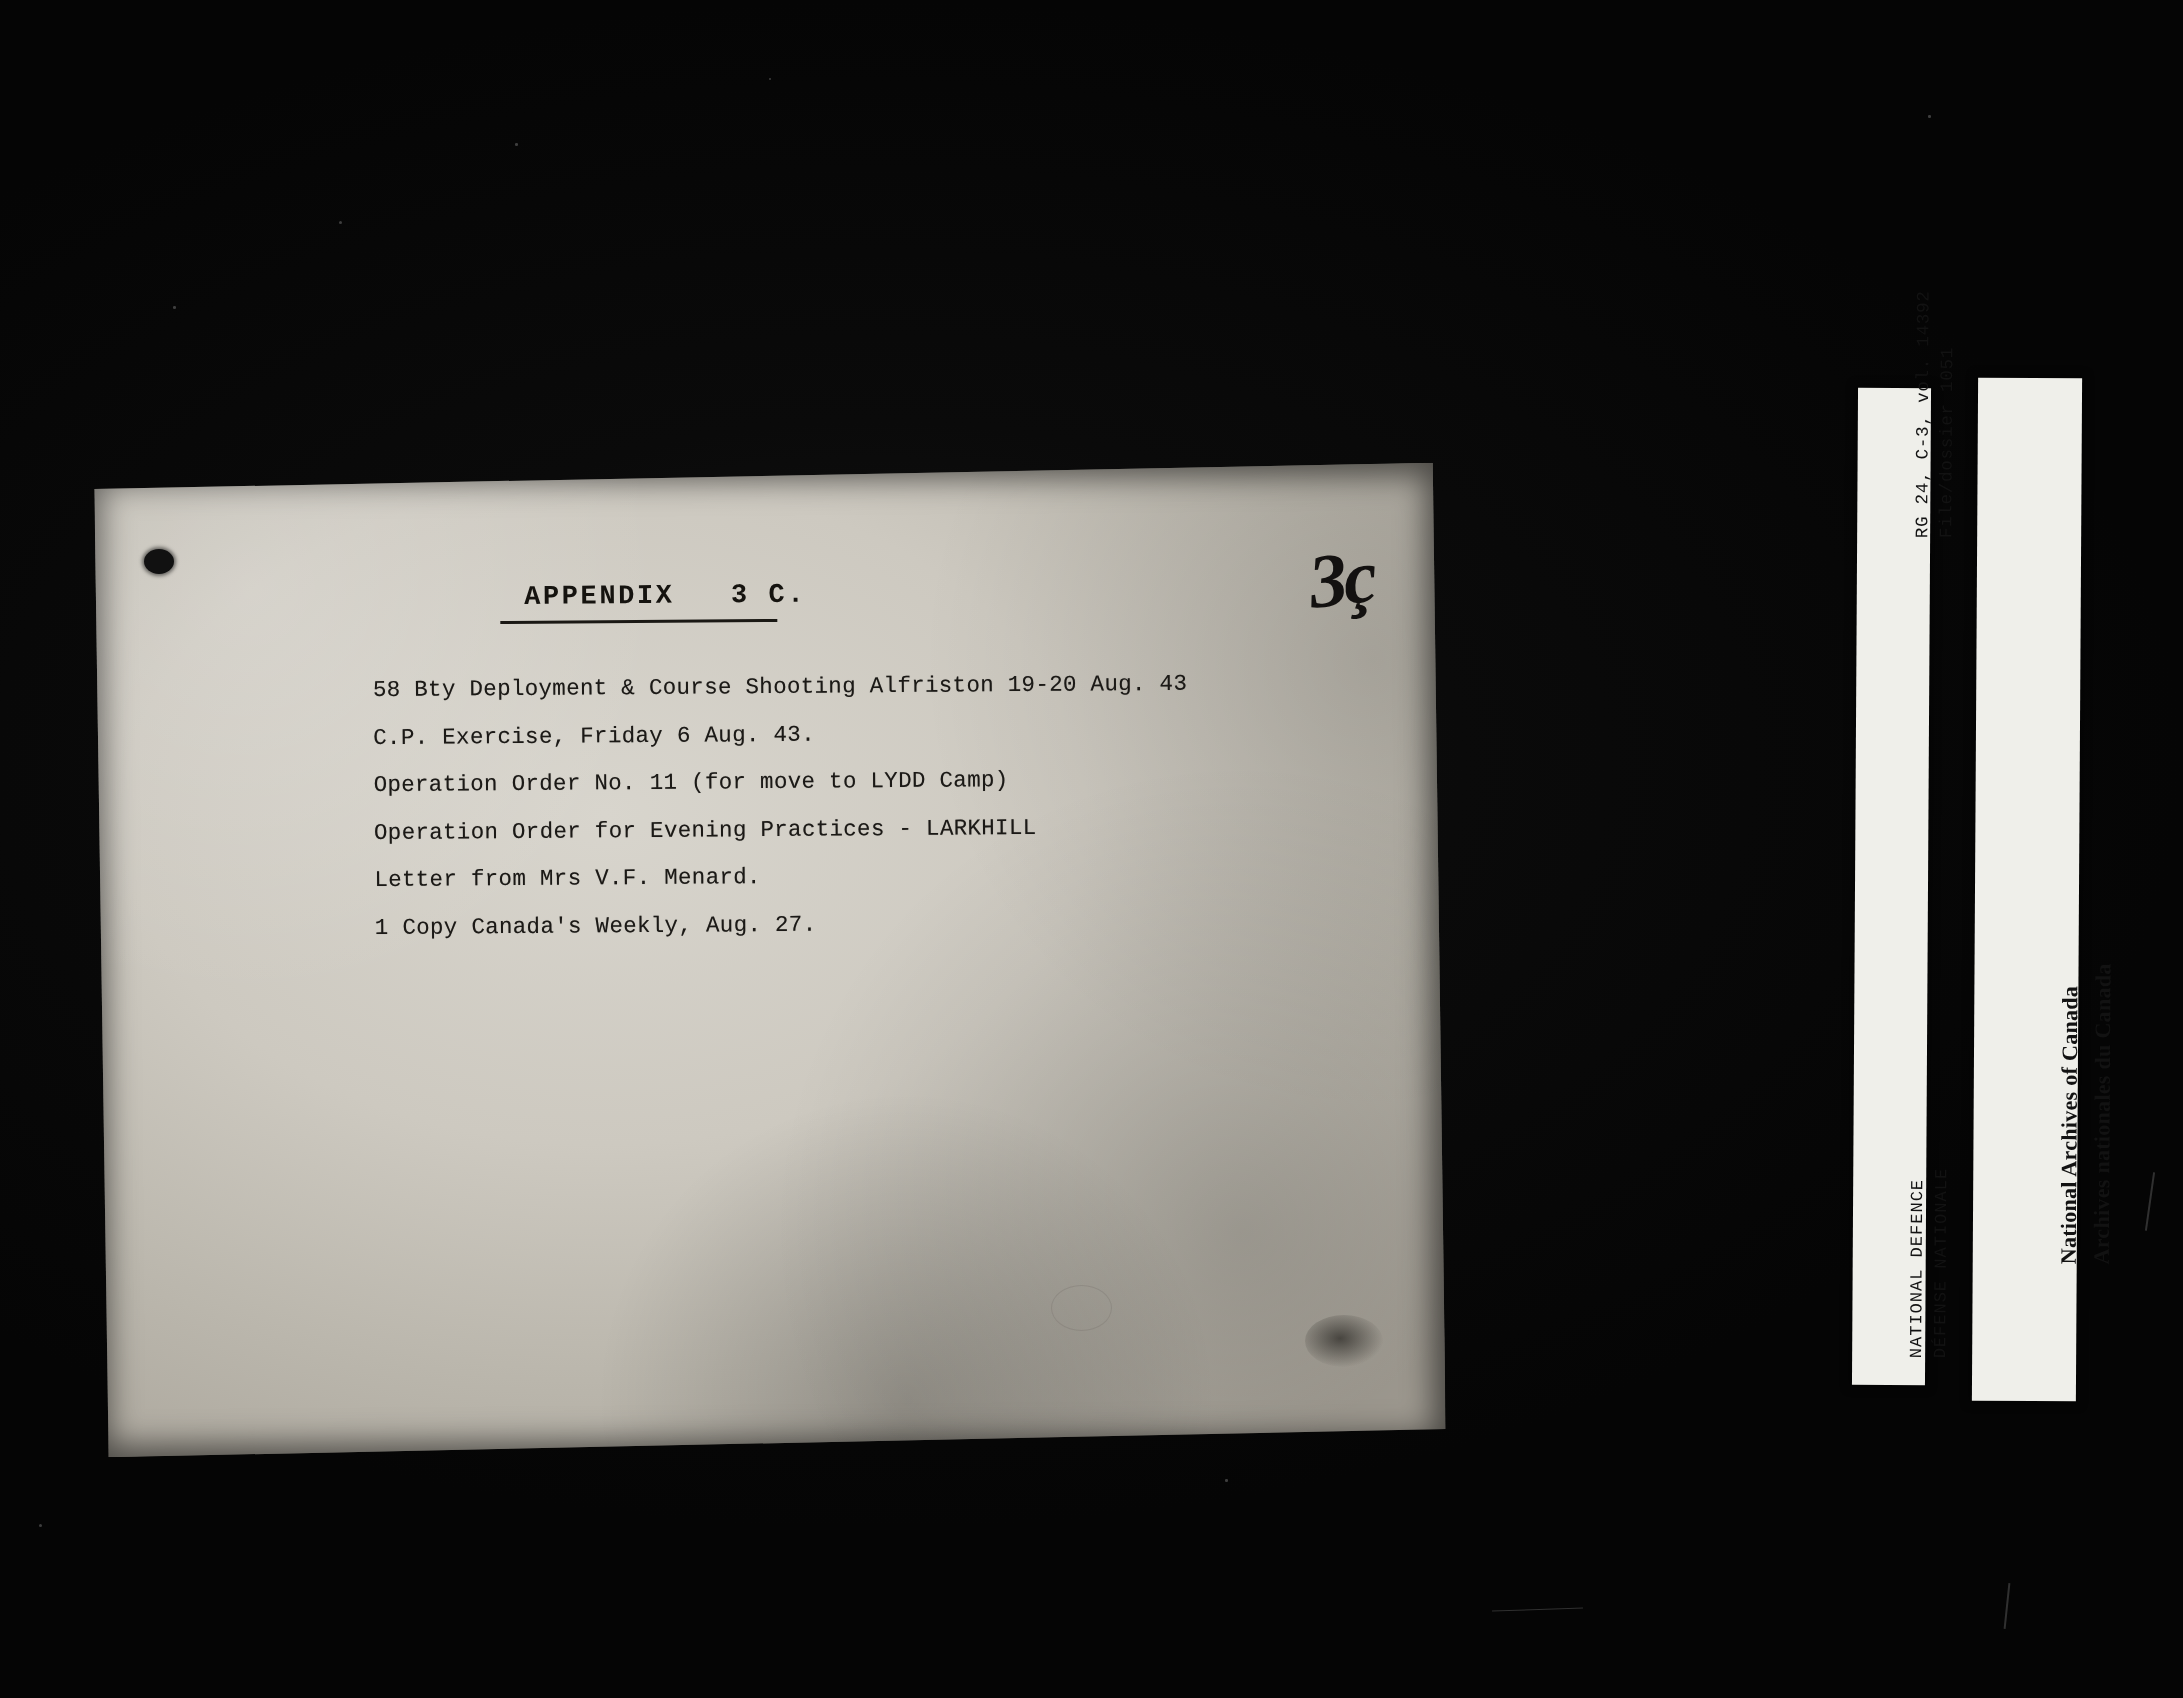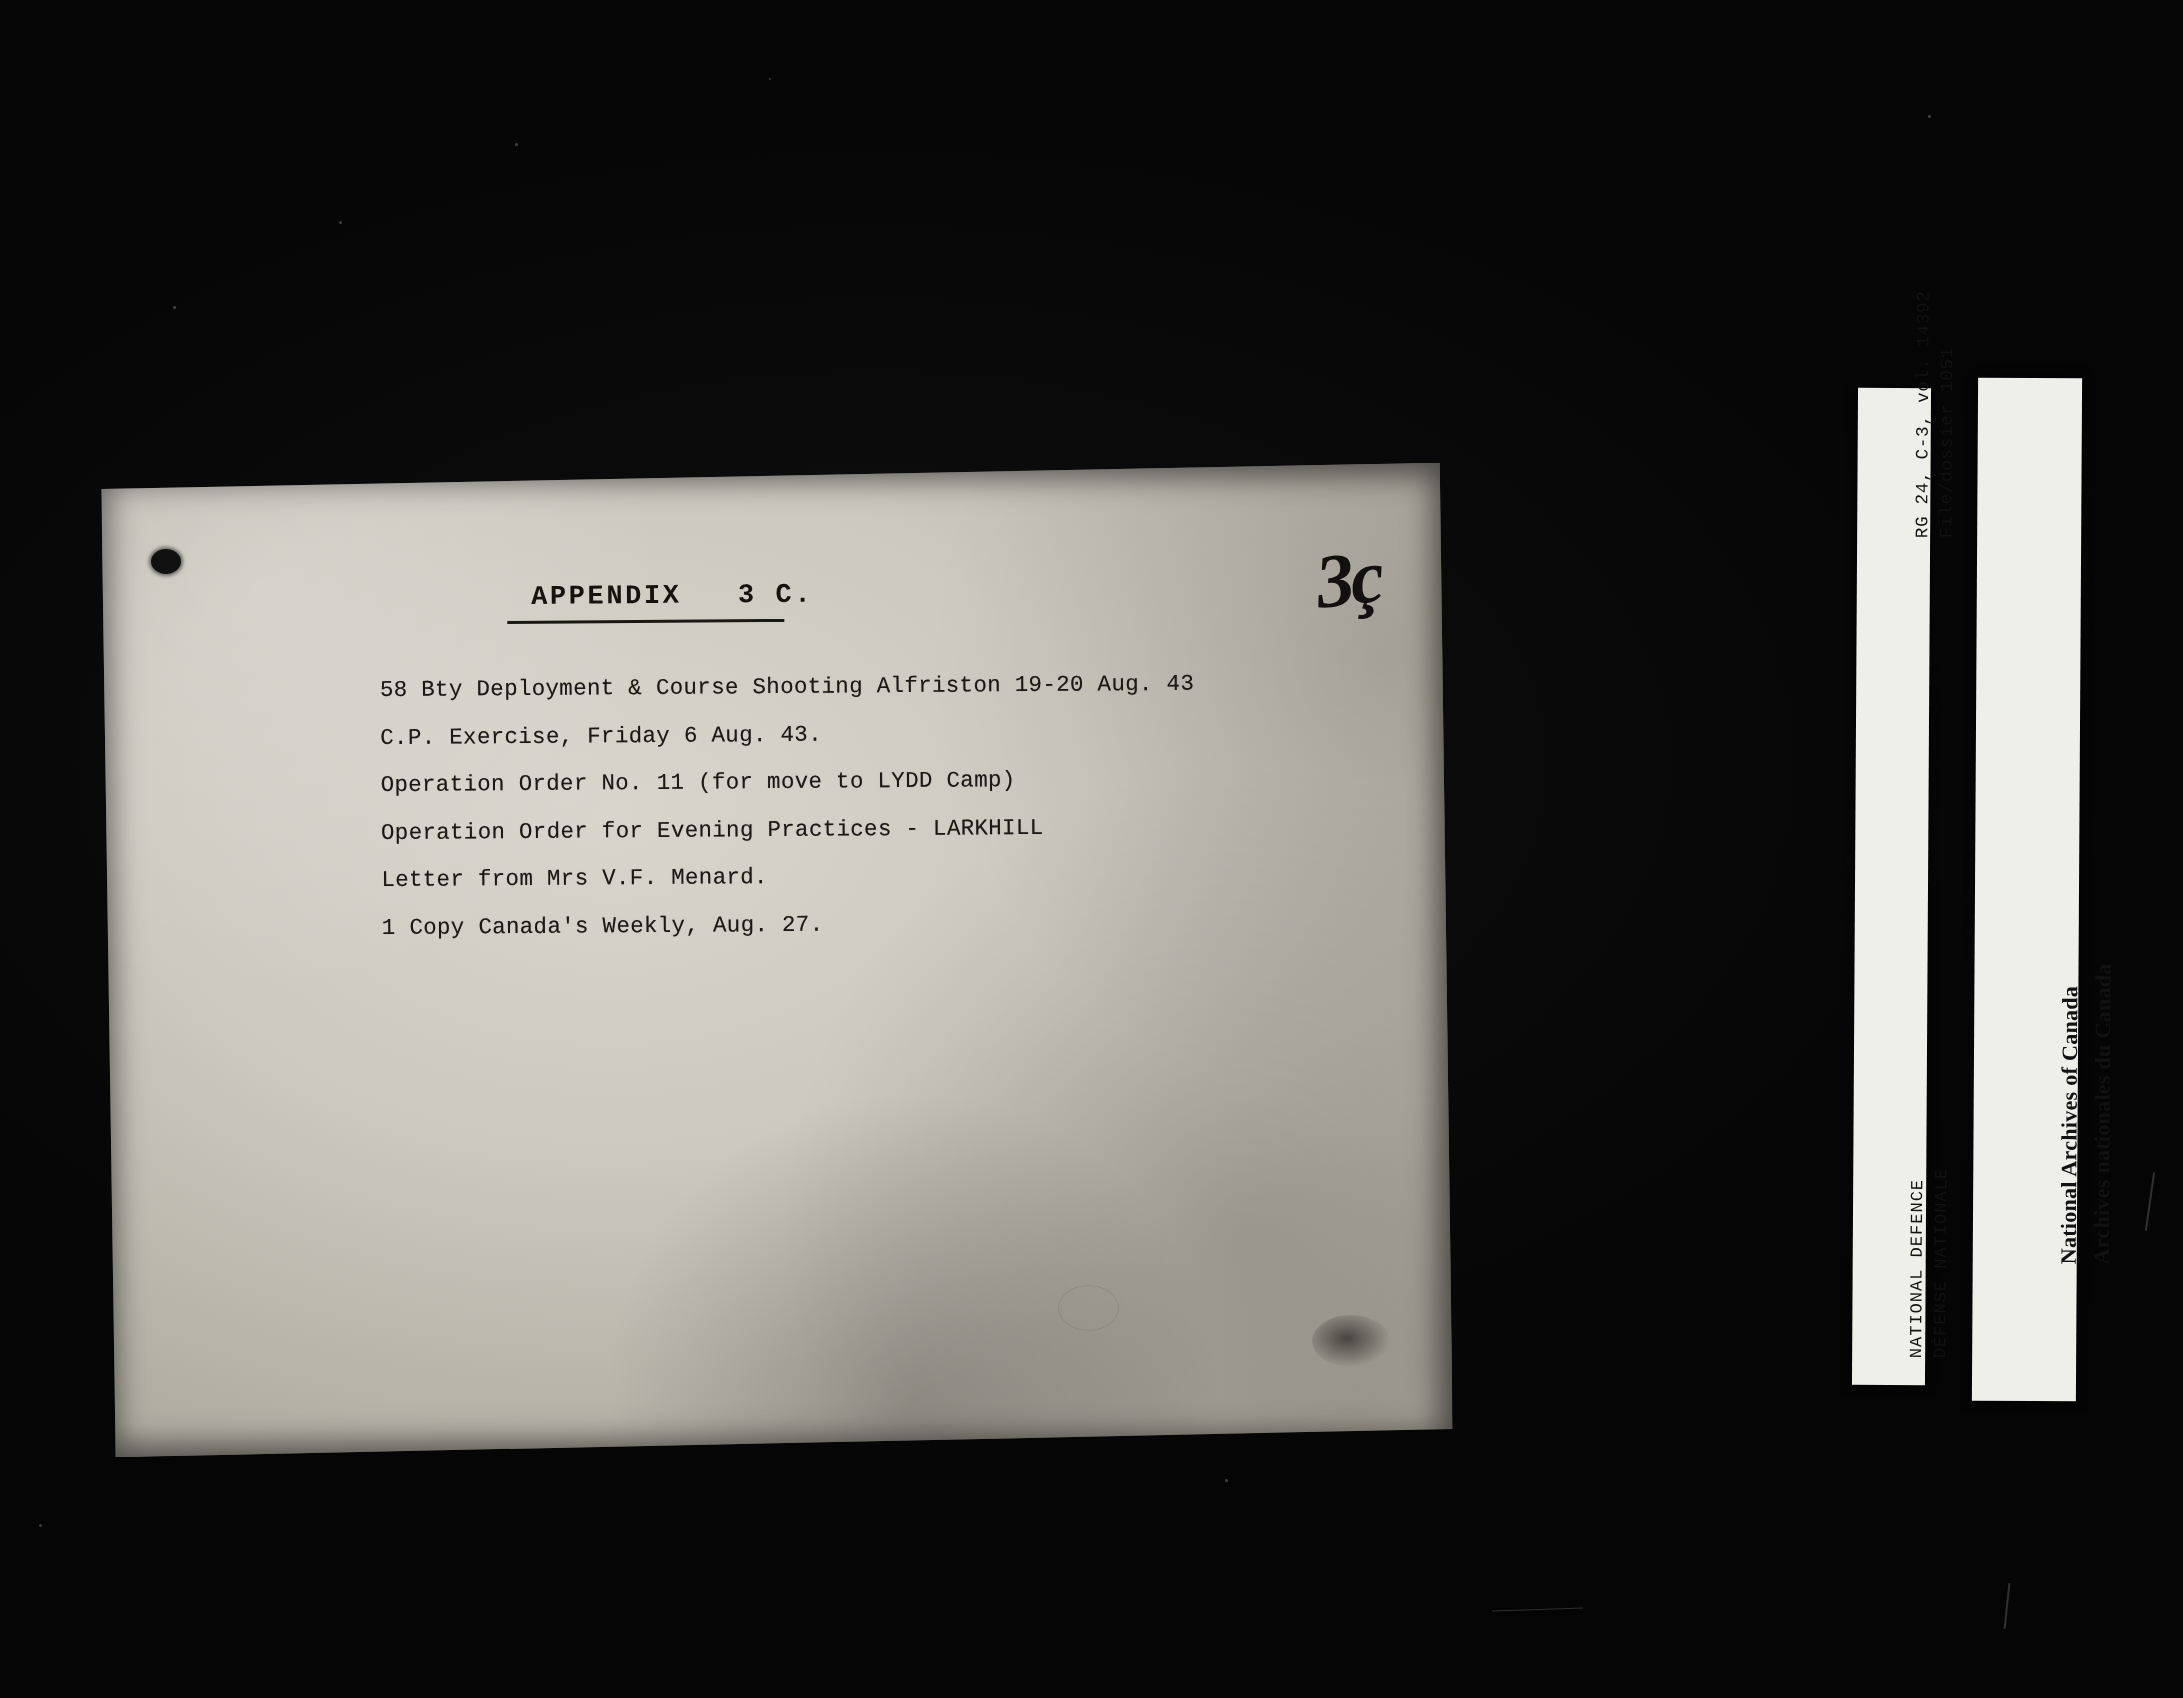--- a/index.html
+++ b/index.html
@@ -26,21 +26,21 @@
   .speck {
     position: absolute;
     background: #6e6e6e;
     border-radius: 50%;
     opacity: .55;
   }
 
   
   .card-wrap {
     position: absolute;
-    left: 101px;
+    left: 94px;
     top: 468px;
     width: 1348px;
     height: 984px;
   }
   .card {
     position: absolute;
     inset: 0;
     background:
       radial-gradient(ellipse 85% 80% at 38% 35%, #d8d5cd 0%, #cdc9c0 42%, #bab6ac 72%, #a9a49a 100%);
     box-shadow: 0 0 30px 11.7px rgba(0,0,0,.55) inset;

